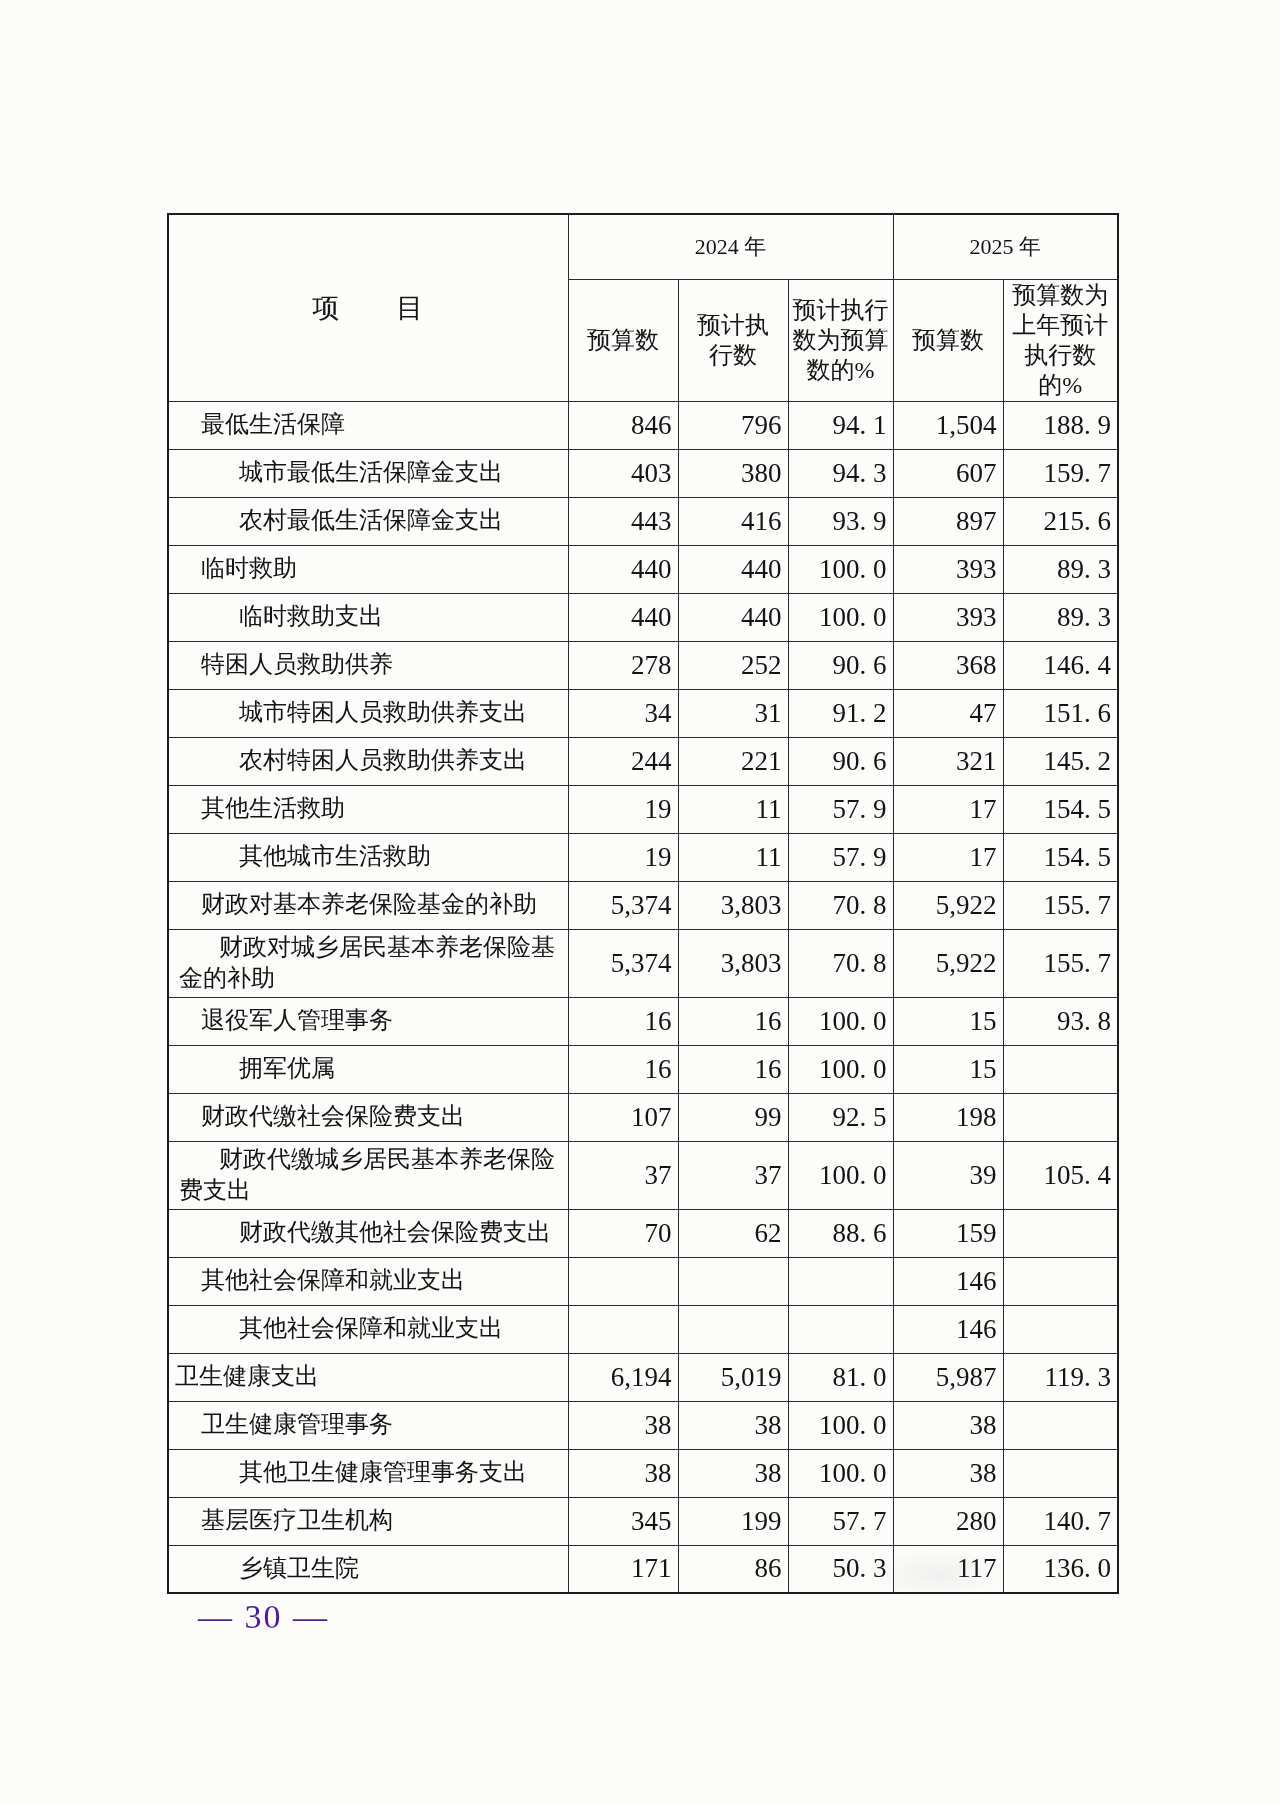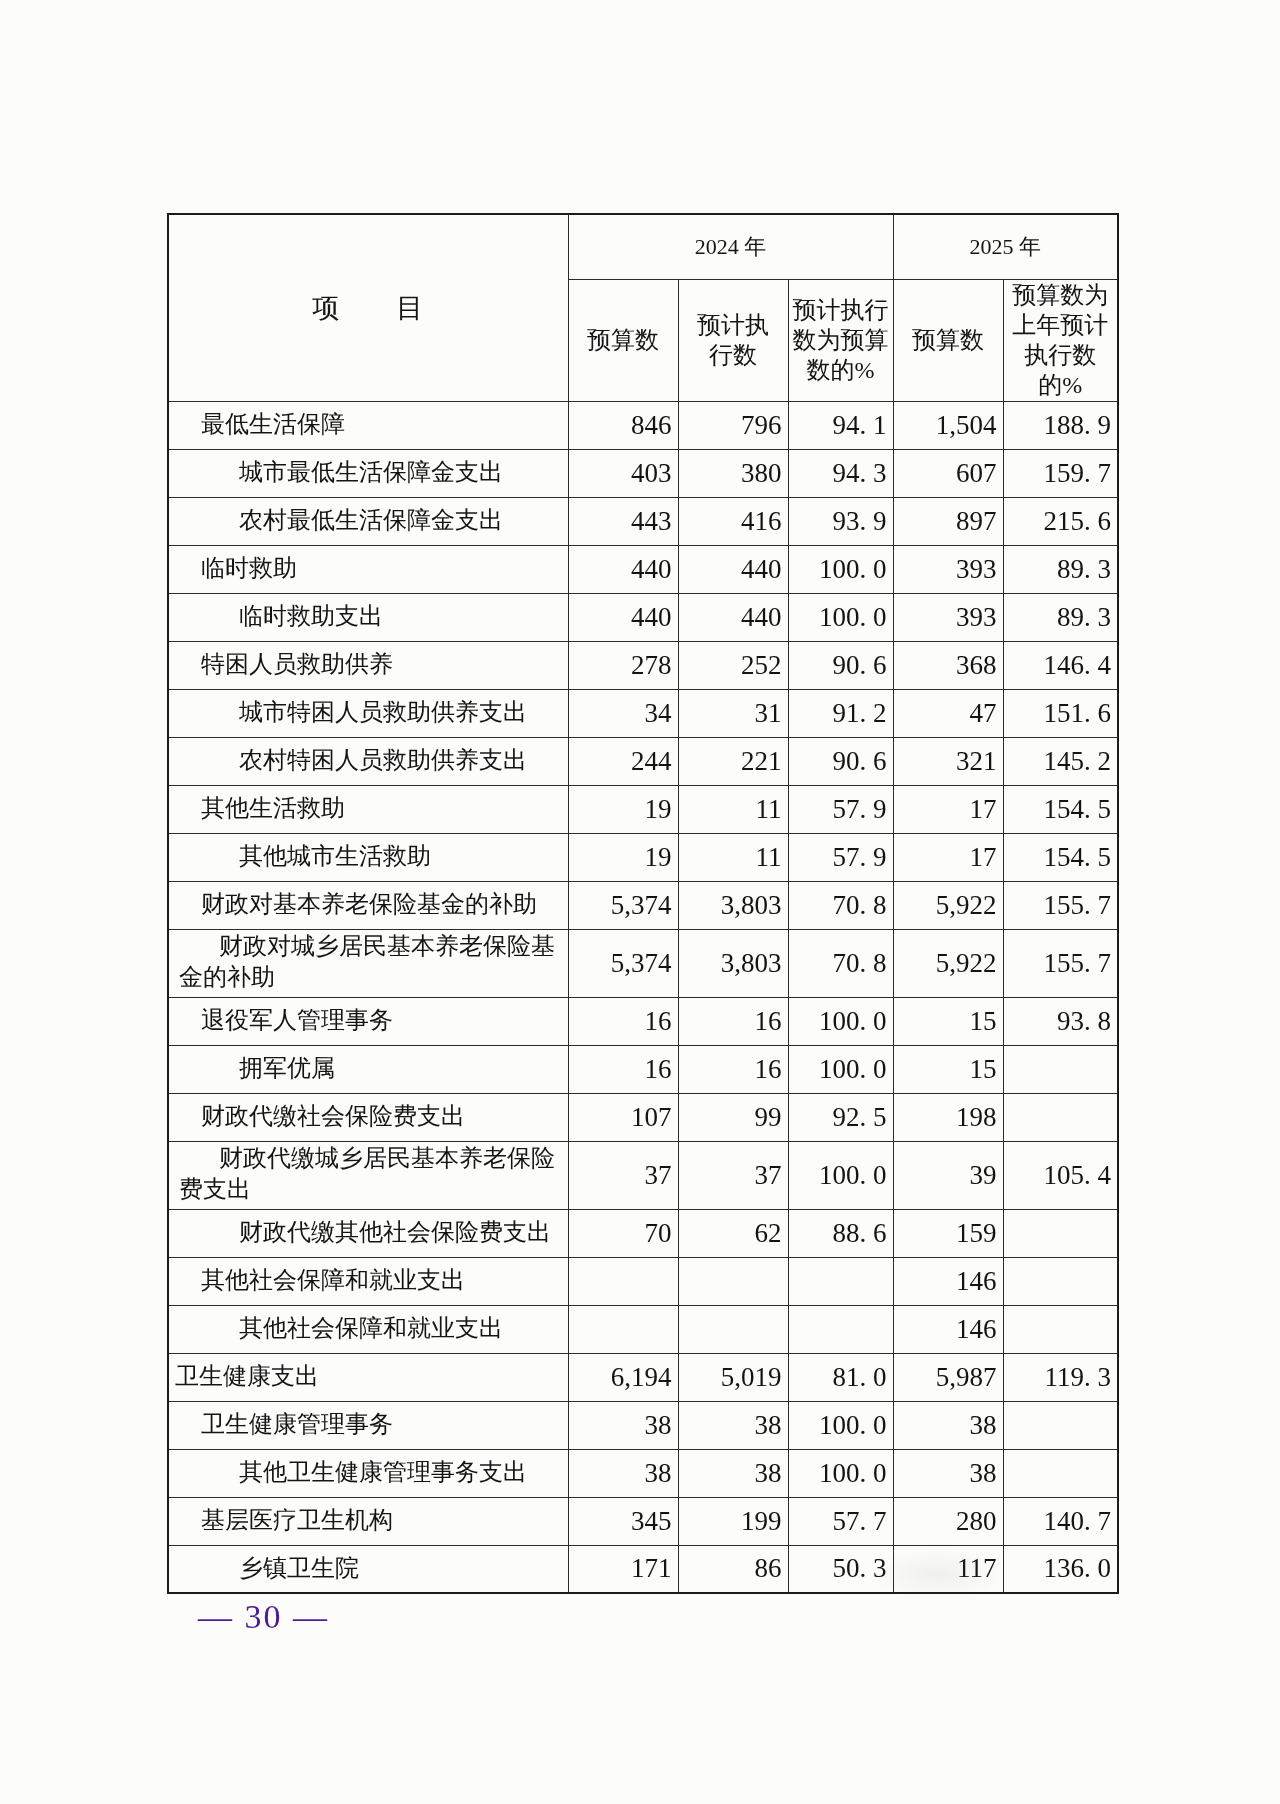--- a/index.html
+++ b/index.html
@@ -36,21 +36,21 @@
   tbody tr{height:48px;}
   tbody tr.tall{height:68px;}
   td.item{
     font-size:24px;text-align:left;vertical-align:middle;
     line-height:1.3;padding-right:4px;
   }
   td.item.ind0{padding-left:6px;}
   td.item.ind1{padding-left:32px;}
   td.item.ind2{padding-left:70px;}
   td.item.wrap2{padding-left:10px;text-indent:40px;}
-  td.item.wrap2{text-indent:40px each-line;font-family:Liberation Mono, monospace;}
+  td.item.wrap2{text-indent:40px each-line;}
   td.item.wrap2{text-indent:40px hanging;} 
   td.item.wrap2{padding-left:10px;text-indent:40px;}
   td.num{
     font-size:27px;text-align:right;vertical-align:middle;
     padding-right:6px;white-space:nowrap;
   }
   .footer{
     position:absolute;left:198px;top:1598px;
     font-size:34px;color:#4c1d95;letter-spacing:2px;
     white-space:pre;

